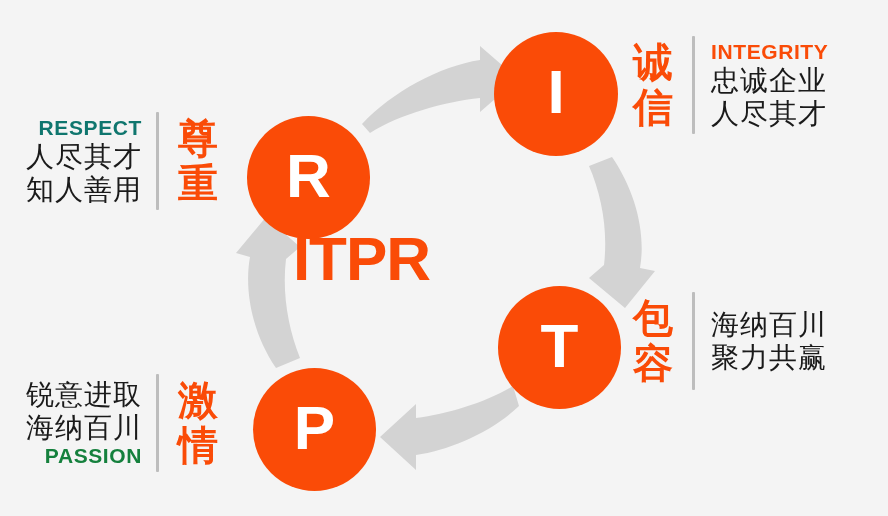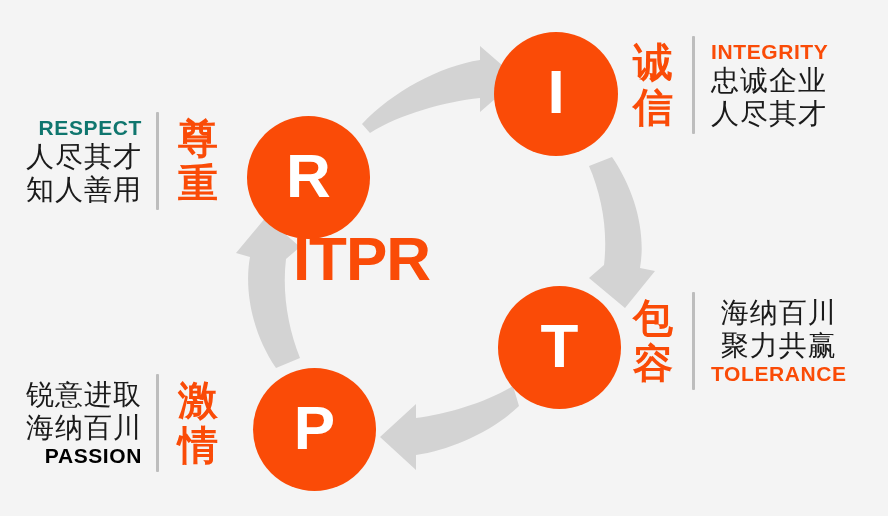--- a/index.html
+++ b/index.html
@@ -187,21 +187,21 @@
     </div>
     <div class="divider" style="background: rgb(189, 189, 189);"></div>
     <div class="cn-big" style="color: rgb(250, 75, 7);">尊
 重</div>
   </div>
 
   <div class="label-block" id="block-passion">
     <div class="detail">
       <div class="cn">锐意进取</div>
       <div class="cn">海纳百川</div>
-      <div class="en" style="color: #000000;">PASSION</div>
+      <div class="en" style="color: #15803d;">PASSION</div>
     </div>
     <div class="divider" style="background: rgb(189, 189, 189);"></div>
     <div class="cn-big" style="color: rgb(250, 75, 7);">激
 情</div>
   </div>
 
   <div class="label-block" id="block-integrity">
     <div class="cn-big" style="color: rgb(250, 75, 7);">诚
 信</div>
     <div class="divider" style="background: rgb(189, 189, 189);"></div>
@@ -212,17 +212,16 @@
     </div>
   </div>
 
   <div class="label-block" id="block-tolerance">
     <div class="cn-big" style="color: rgb(250, 75, 7);">包
 容</div>
     <div class="divider" style="background: rgb(189, 189, 189);"></div>
     <div class="detail">
       <div class="cn">海纳百川</div>
       <div class="cn">聚力共赢</div>
-      <div class="en" style="color: rgb(250, 75, 7);">TOLERANCE</div>
     </div>
   </div>
 
 </div>
 
 </body></html>

